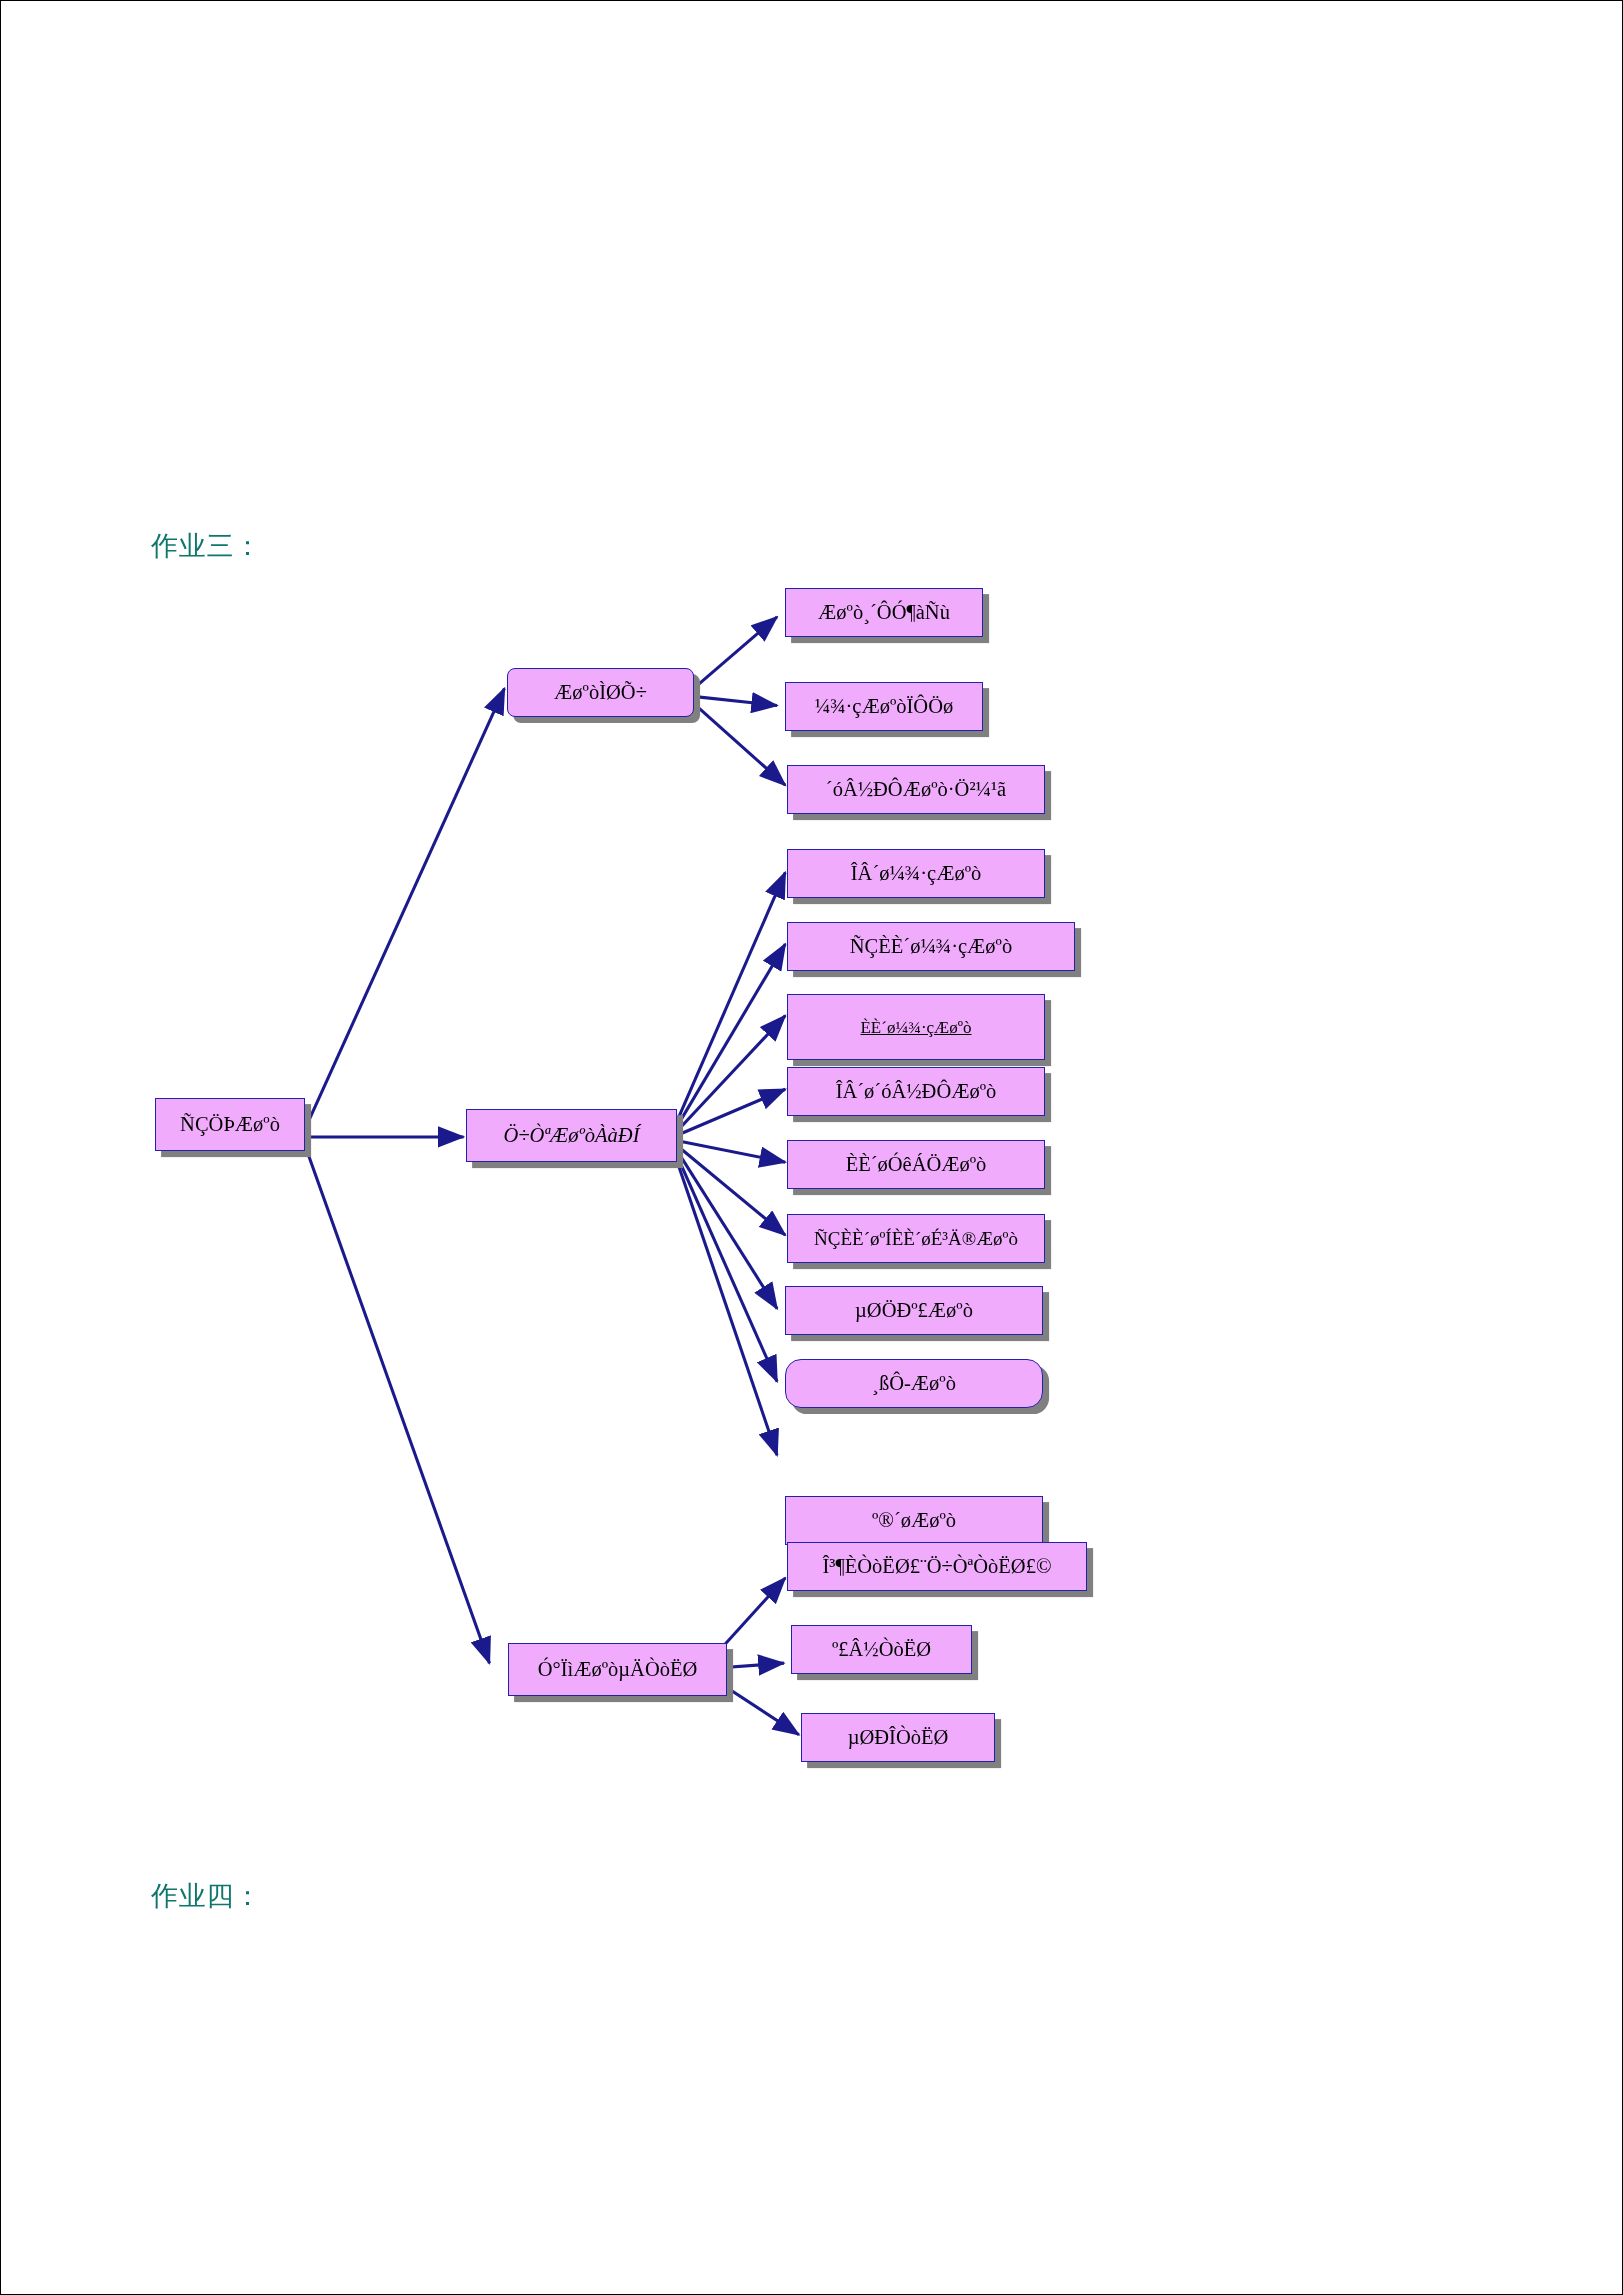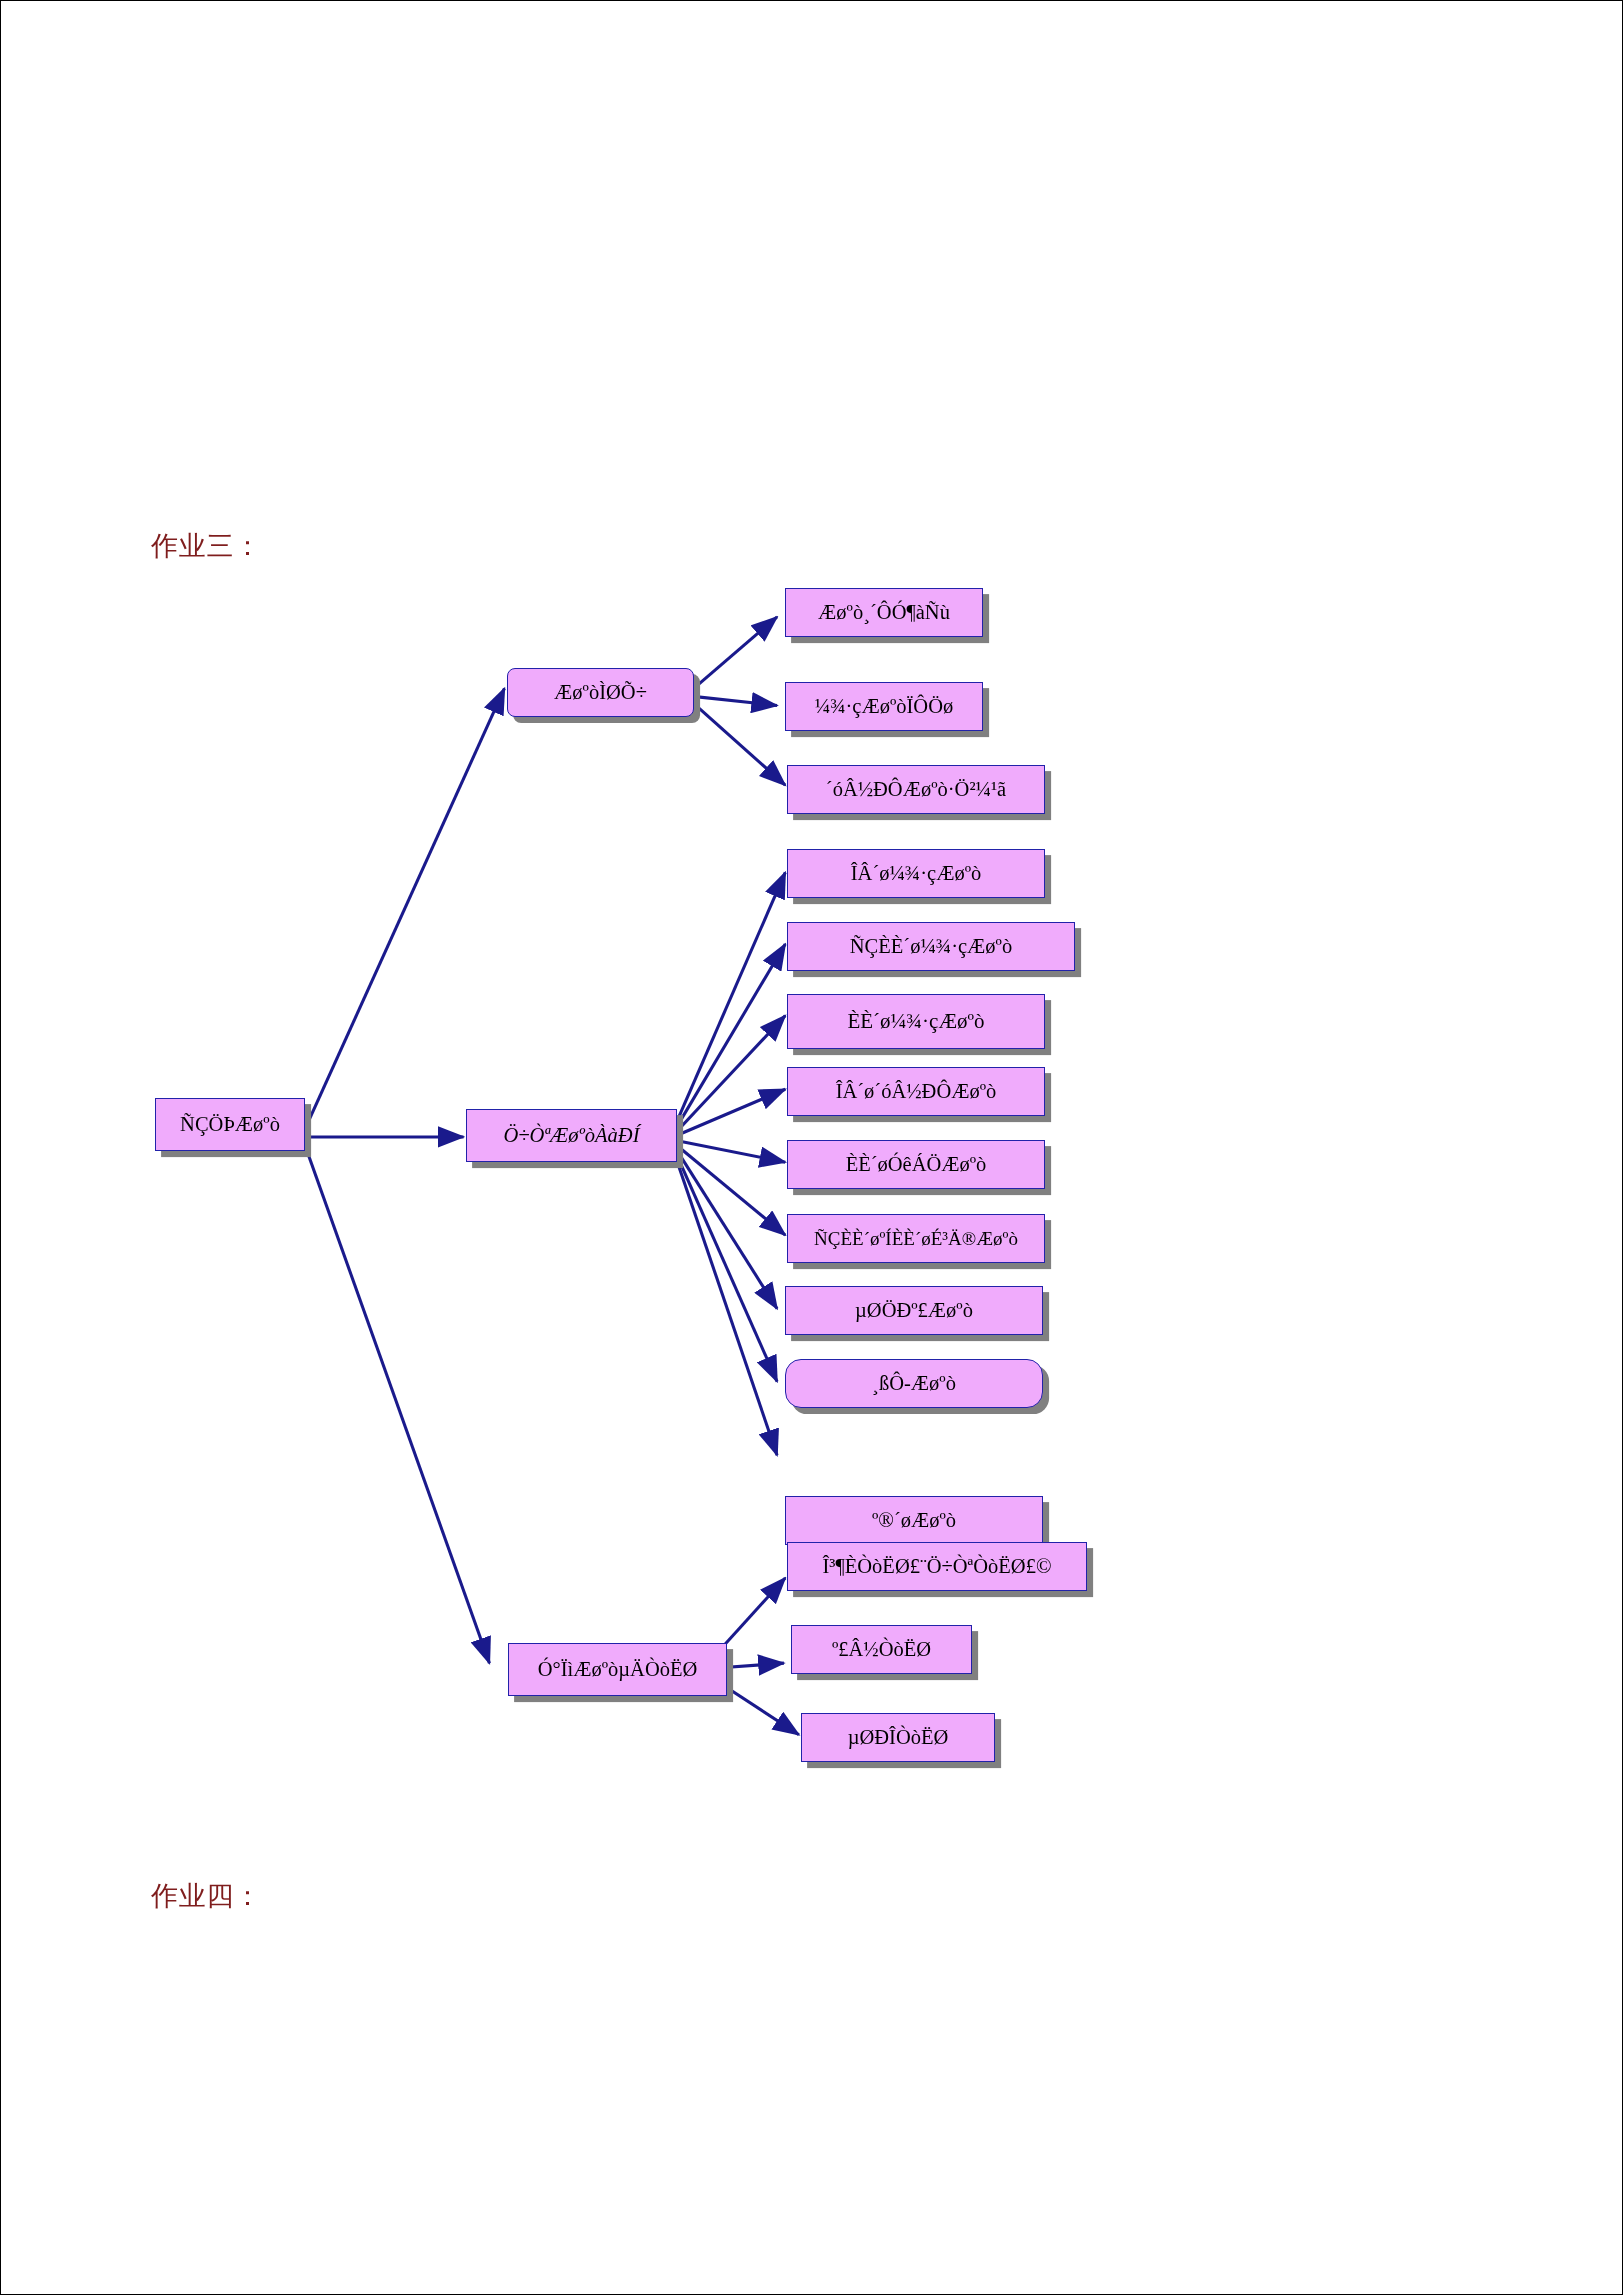--- a/index.html
+++ b/index.html
@@ -24,21 +24,21 @@
     width: 1623px;
     height: 2295px;
     border: 1.4px solid #000000;
     box-sizing: border-box;
     pointer-events: none;
   }
   .heading {
     position: absolute;
     font-family: "DejaVu Serif", "Liberation Serif", serif;
     font-size: 27px;
-    color: #7f1d1d;
+    color: #0f766e;
     white-space: nowrap;
     letter-spacing: 0.7px;
   }
   #heading-top { left: 151px; top: 528px; }
   #heading-bottom { left: 151px; top: 1878px; }
 
   #diagram-svg {
     position: absolute;
     left: 0;
     top: 0;
@@ -125,21 +125,21 @@
   <div class="node" style="left:466px; top:1109px; width:211px; height:53px; font-size:20.5px;font-style:italic;">
     <span class="node-label">Ö÷ÒªÆøºòÀàÐÍ</span>
   </div>
 
   <div class="node" style="left:787px; top:849px; width:258px; height:49px; font-size:20.5px;">
     <span class="node-label">ÎÂ´ø¼¾·çÆøºò</span>
   </div>
   <div class="node" style="left:787px; top:922px; width:288px; height:49px; font-size:20.5px;">
     <span class="node-label">ÑÇÈÈ´ø¼¾·çÆøºò</span>
   </div>
-  <div class="node" style="left:787px; top:994px; width:258px; height:55px; font-size:21px;">
+  <div class="node" style="left:787px; top:994px; width:258px; height:66px; font-size:17px;text-decoration:underline;">
     <span class="node-label">ÈÈ´ø¼¾·çÆøºò</span>
   </div>
   <div class="node" style="left:787px; top:1067px; width:258px; height:49px; font-size:20.5px;">
     <span class="node-label">ÎÂ´ø´óÂ½ÐÔÆøºò</span>
   </div>
   <div class="node" style="left:787px; top:1140px; width:258px; height:49px; font-size:20.5px;">
     <span class="node-label">ÈÈ´øÓêÁÖÆøºò</span>
   </div>
   <div class="node" style="left:787px; top:1214px; width:258px; height:49px; font-size:19px;">
     <span class="node-label">ÑÇÈÈ´øºÍÈÈ´øÉ³Ä®Æøºò</span>

